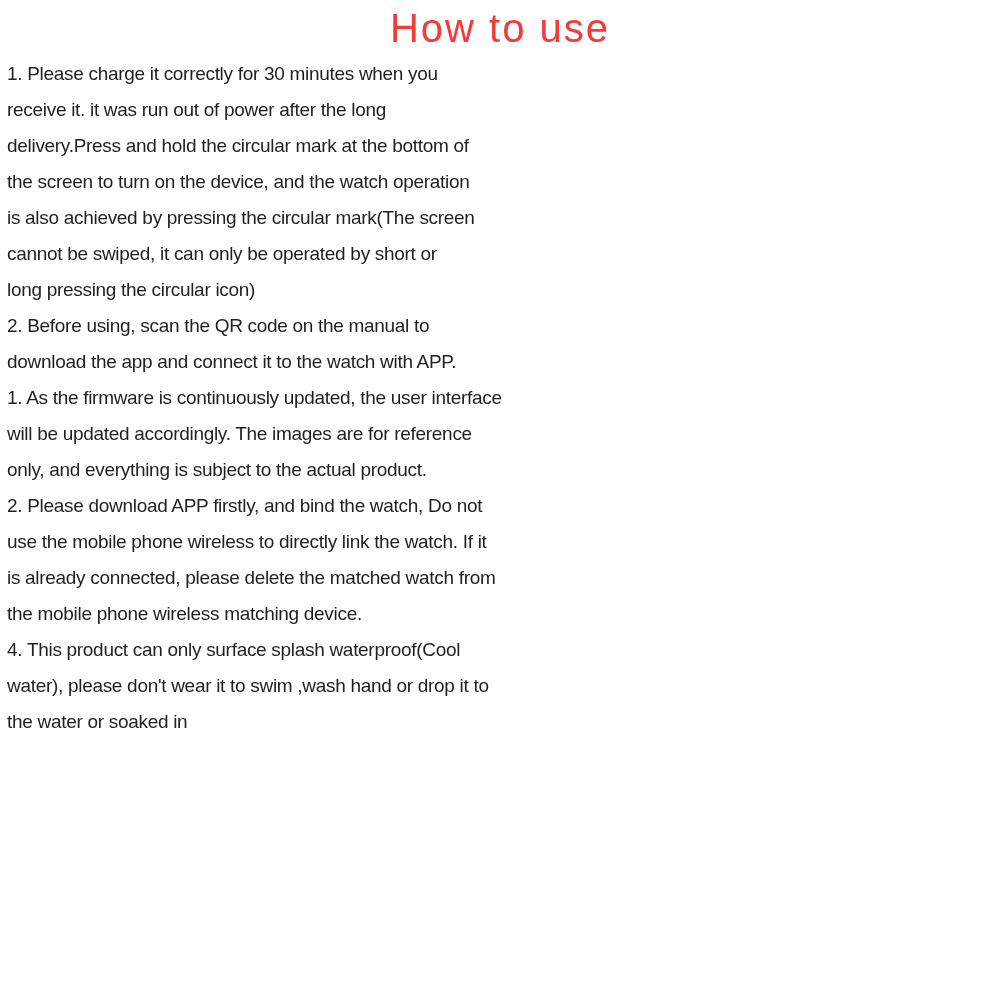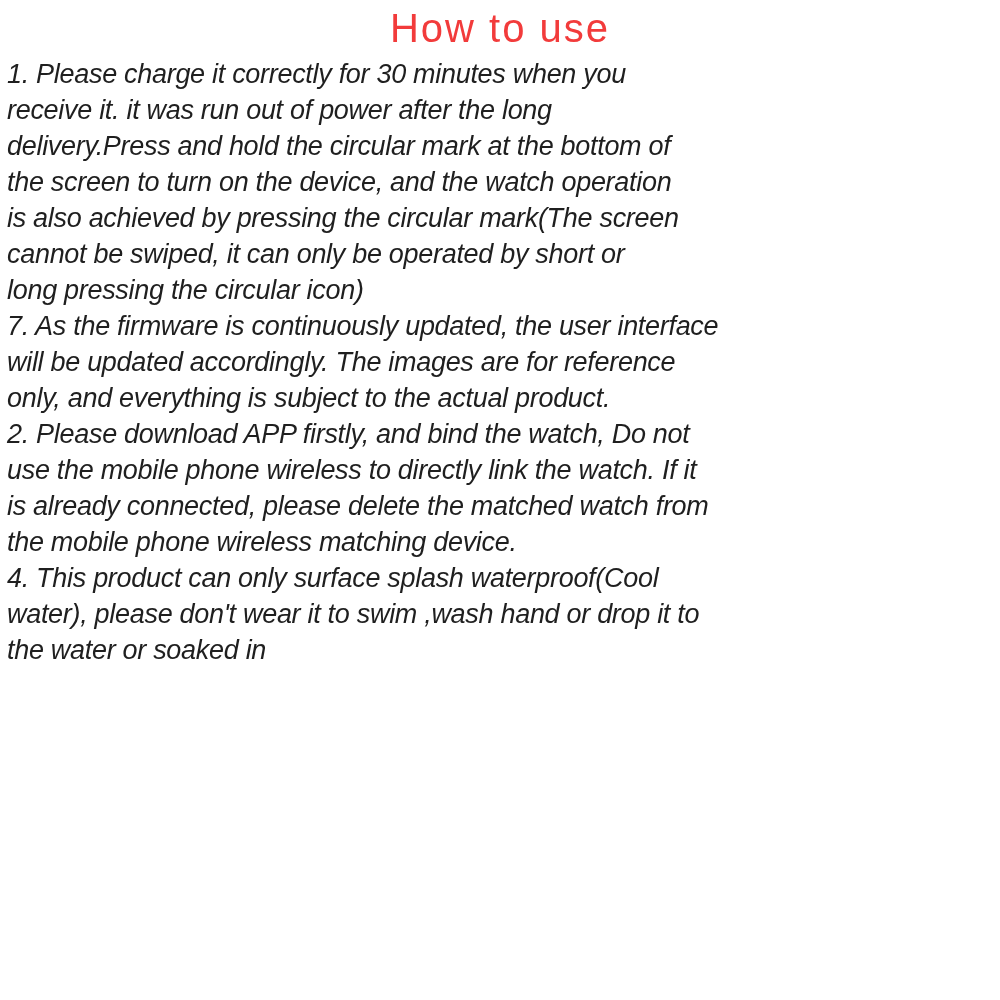--- a/index.html
+++ b/index.html
@@ -30,47 +30,48 @@
   .note-heading {
     margin-top: 40px;
     margin-bottom: 18px;
   }
   .how-heading {
     margin-bottom: 4px;
   }
   .body-text {
     margin: 0;
     color: #1f1f1f;
-    font-size: 27px;
+    font-size: 19px;
     font-weight: 400;
     line-height: 36px;
     letter-spacing: -0.3px;
     white-space: pre-line;
-    font-style: italic;
   }
 </style>
 </head>
 <body>
 
 <div class="page">
 
   <h1 class="section-heading how-heading">How to use</h1>
 
   <p class="body-text">1. Please charge it correctly for 30 minutes when you
 receive it. it was run out of power after the long
 delivery.Press and hold the circular mark at the bottom of
 the screen to turn on the device, and the watch operation
 is also achieved by pressing the circular mark(The screen
 cannot be swiped, it can only be operated by short or
 long pressing the circular icon)</p>
 
+  <p class="body-text">2. Before using, scan the QR code on the manual to
+download the app and connect it to the watch with APP.</p>
 
 
 
-  <p class="body-text">7. As the firmware is continuously updated, the user interface
+  <p class="body-text">1. As the firmware is continuously updated, the user interface
 will be updated accordingly. The images are for reference
 only, and everything is subject to the actual product.</p>
 
   <p class="body-text">2. Please download APP firstly, and bind the watch, Do not
 use the mobile phone wireless to directly link the watch. If it
 is already connected, please delete the matched watch from
 the mobile phone wireless matching device.</p>
 
 
   <p class="body-text">4. This product can only surface splash waterproof(Cool

